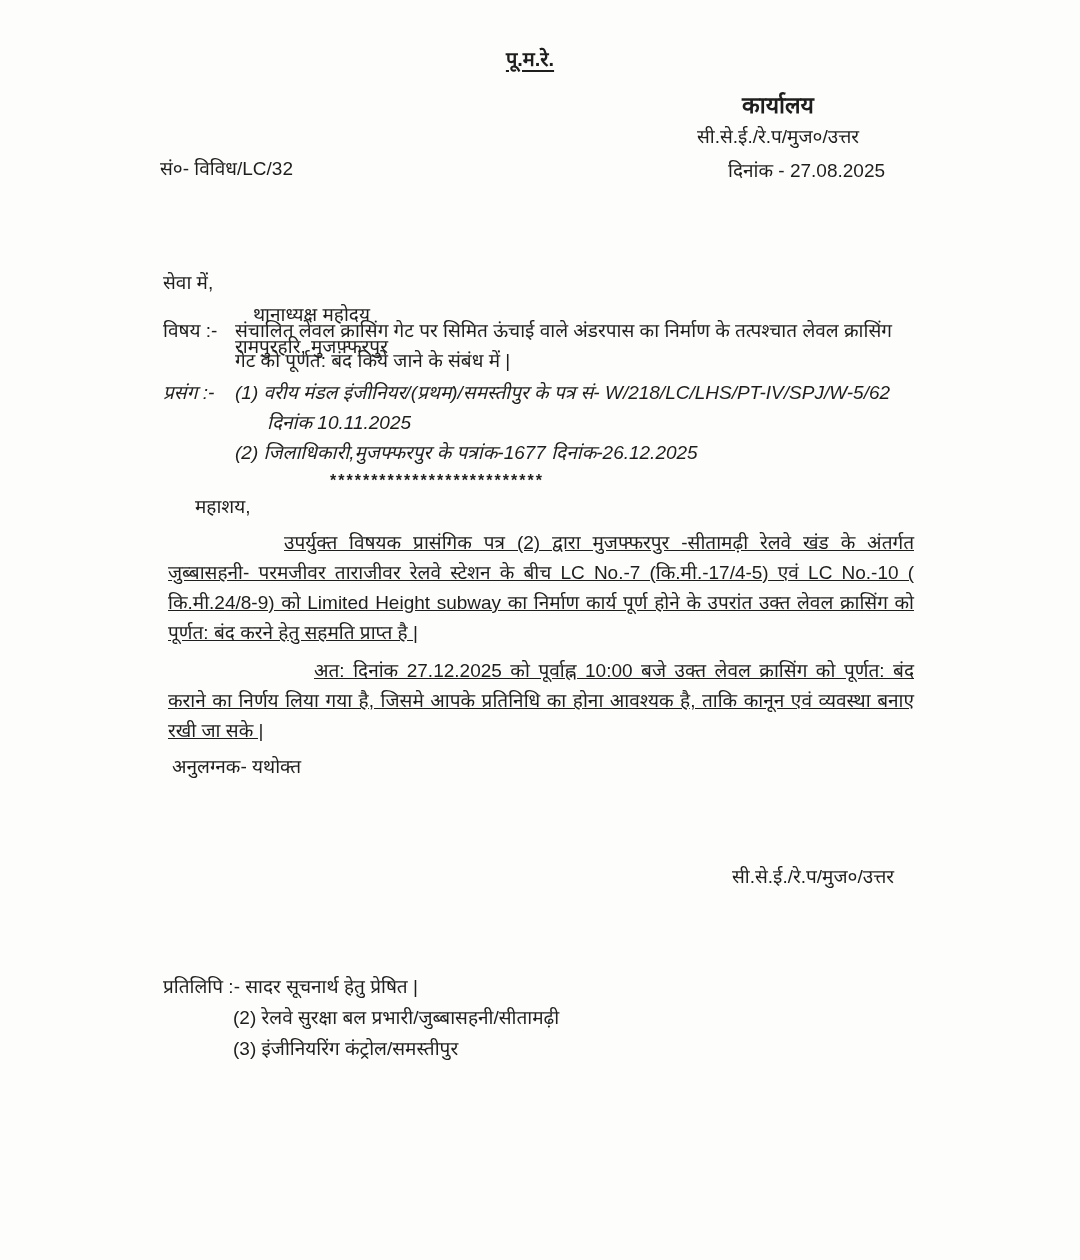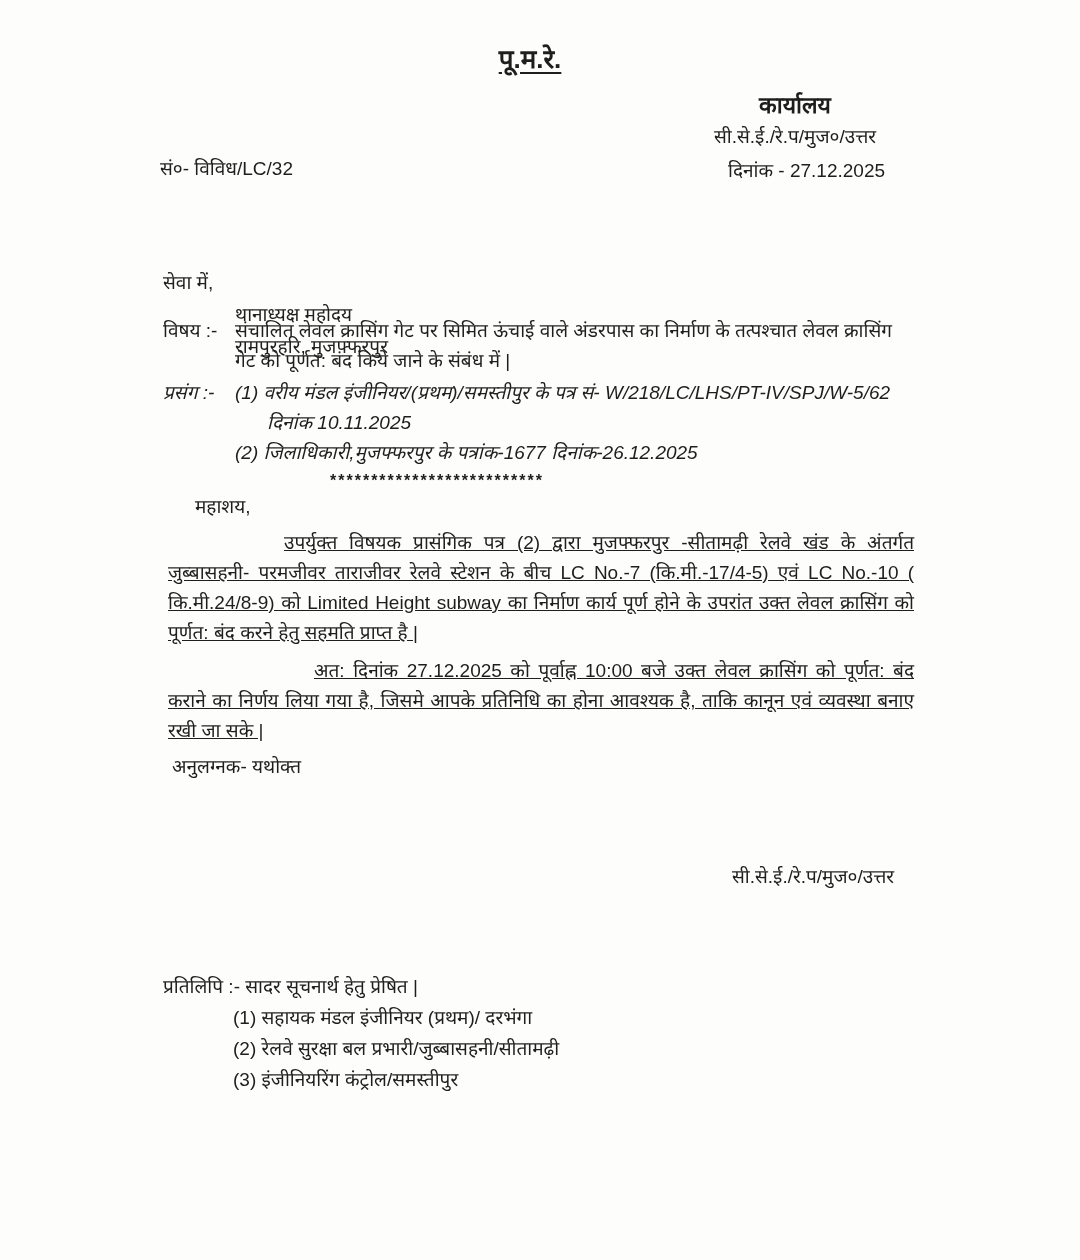--- a/index.html
+++ b/index.html
@@ -13,32 +13,32 @@
     font-size:19px;
     line-height:30px;
     overflow:hidden;
   }
   .abs { position:absolute; }
 
   .org-abbr {
     top:44px; left:0; width:1060px;
     text-align:center;
     font-weight:bold;
-    font-size:26px;
+    font-size:20px;
     text-decoration:underline;
     text-underline-offset:4px;
   }
-  .office-block { top:88px; left:655px; width:280px; text-align:center; }
+  .office-block { top:88px; left:638px; width:280px; text-align:center; }
   .office-title { font-weight:bold; font-size:23px; line-height:34px; }
   .office-line  { font-size:19px; line-height:30px; }
   .date-line { top:156px; left:728px; }
   .ref-no    { top:154px; left:160px; }
 
   .to-block { top:224px; left:163px; line-height:32px;margin-top:43px; }
-  .to-line  { margin-left:72px; }
+  .to-line  { margin-left:72px;text-align:center; }
 
   .hang { display:flex; }
   .hang .label { flex:0 0 72px; white-space:nowrap; }
   .hang .content { flex:1; }
 
   .subject-block   { top:316px; left:163px; width:742px; }
   .reference-block { top:378px; left:163px; width:770px;font-style:italic; }
   .ref-cont-line   { margin-left:32px; }
 
   .separator { top:466px; left:330px; font-weight:bold; letter-spacing:2px; font-size:16px; }
@@ -62,21 +62,21 @@
 <div class="page">
 
   <div class="abs org-abbr">पू.म.रे.</div>
 
   <div class="abs office-block">
     <div class="office-title">कार्यालय</div>
     <div class="office-line">सी.से.ई./रे.प/मुज०/उत्तर</div>
   </div>
 
   <div class="abs ref-no">सं०- विविध/LC/32</div>
-  <div class="abs date-line">दिनांक - 27.12.2025</div>
+  <div class="abs date-line">दिनांक - 27.08.2025</div>
 
   <div class="abs to-block">
     <div>सेवा में,</div>
     <div class="to-line">थानाध्यक्ष महोदय</div>
     <div class="to-line">रामपुरहरि, मुजफ्फरपुर</div>
   </div>
 
   <div class="abs subject-block hang">
     <span class="label">विषय :-</span>
     <span class="content">संचालित लेवल क्रासिंग गेट पर सिमित ऊंचाई वाले अंडरपास का निर्माण के तत्पश्चात लेवल क्रासिंग गेट को पूर्णत: बंद किये जाने के संबंध में |</span>
@@ -103,19 +103,18 @@
   <div class="abs enclosure">अनुलग्नक- यथोक्त</div>
 
   <div class="abs signature">सी.से.ई./रे.प/मुज०/उत्तर</div>
 
   <div class="abs copy-block">
     <div class="copy-head">
       <span>प्रतिलिपि :-</span>
       <span>सादर सूचनार्थ हेतु प्रेषित |</span>
     </div>
     <div class="copy-items">
-      <div>(1) सहायक मंडल इंजीनियर (प्रथम)/ दरभंगा</div>
       <div>(2) रेलवे सुरक्षा बल प्रभारी/जुब्बासहनी/सीतामढ़ी</div>
       <div>(3) इंजीनियरिंग कंट्रोल/समस्तीपुर</div>
     </div>
   </div>
 
 </div>
 
 </body></html>

